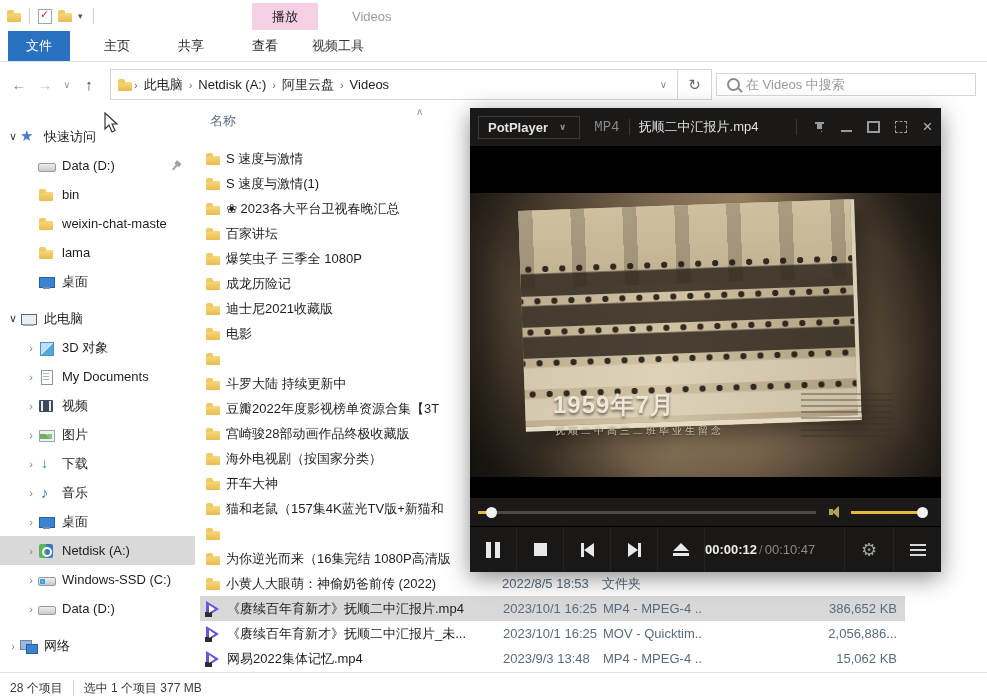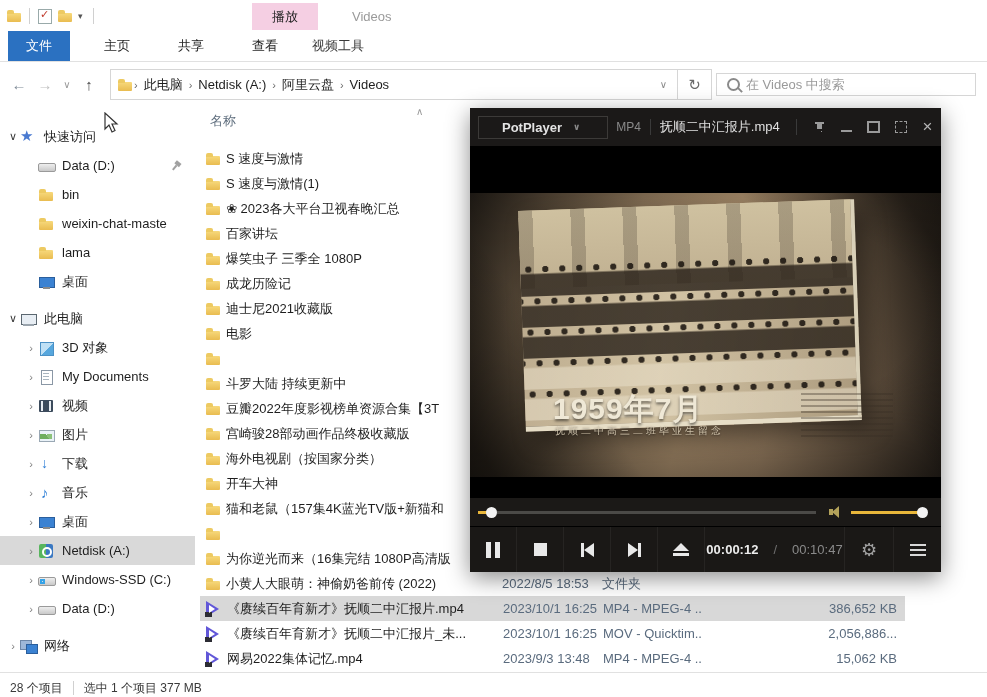--- a/index.html
+++ b/index.html
@@ -89,23 +89,23 @@
   .fr-date,.fr-type{color:#5a6b7e;}
   .fr-date{width:100px;}
   .fr-type{width:98px;white-space:nowrap;overflow:hidden;}
   .fr-size{flex:1;text-align:right;padding-right:8px;color:#5a6b7e;}
   
   #statusbar{left:0;top:672px;width:987px;height:31px;border-top:1px solid #e1e1e1;display:flex;align-items:center;color:#3a3a3a;font-size:12px;box-sizing:border-box;}
   .sb-sep{width:1px;height:14px;background:#d0d0d0;margin:0 10px;}
   
   #player{left:470px;top:108px;width:471px;height:464px;background:#151310;box-shadow:0 6px 22px rgba(0,0,0,.45);}
   #pt-titlebar{left:0;top:0;width:471px;height:38px;background:#1b1918;display:flex;align-items:center;color:#c9c9c9;}
-  #pt-app{margin-left:8px;border:1px solid #3c3a38;padding:3px 23px;display:flex;align-items:center;gap:7px;color:#e3e3e3;font-weight:bold;}
+  #pt-app{margin-left:8px;border:1px solid #3c3a38;padding:3px 9px;display:flex;align-items:center;gap:7px;color:#e3e3e3;font-weight:bold;}
   #pt-app .caret{color:#8a8a8a;}
-  #pt-fmt{color:#8a8a8a;margin-left:8px;font-size:12px;}
+  #pt-fmt{color:#8a8a8a;margin-left:14px;font-size:14px;font-family:Liberation Mono, monospace;}
   .vsep{width:1px;height:16px;background:#3a3a3a;margin:0 9px;}
   #pt-file{color:#e0e0e0;font-size:13px;white-space:nowrap;overflow:hidden;width:146px;}
   #pt-winbtns{margin-left:auto;display:flex;align-items:center;height:100%;}
   .wbtn{width:27px;height:100%;display:flex;align-items:center;justify-content:center;}
   .w-pin{width:11px;height:11px;position:relative;}
   .w-pin::before{content:'';position:absolute;left:1px;top:0;width:9px;height:2px;background:#9a9a9a;}
   .w-pin::after{content:'';position:absolute;left:3px;top:2px;width:5px;height:5px;background:#9a9a9a;box-shadow:2px 5px 0 -2px #9a9a9a;}
   .w-min{width:11px;height:2px;background:#9a9a9a;margin-top:8px;}
   .w-max{width:9px;height:8px;border:2px solid #9a9a9a;}
   .w-full{width:10px;height:10px;border:1px dashed #9a9a9a;}
@@ -124,21 +124,21 @@
     background:repeating-linear-gradient(90deg,rgba(70,60,48,.28) 0 14px,transparent 14px 52px),linear-gradient(#cfc1a0,#c0b091);}
   #ph-people{position:absolute;left:0;bottom:6px;width:100%;height:72%;display:flex;flex-direction:column;filter:blur(.4px);}
   .prow{flex:1;background-image:
       radial-gradient(circle 5px at 8px 5px, rgba(28,22,16,.88) 58%, transparent 62%),
       linear-gradient(to bottom, transparent 9px, rgba(42,34,26,.82) 10px);
     background-size:17px 100%,100% 100%;background-repeat:repeat-x,no-repeat;}
   .prow.alt{background-position:8px 0,0 0;}
   .prow.light{background-image:
       radial-gradient(circle 5px at 8px 5px, rgba(28,22,16,.88) 58%, transparent 62%),
       linear-gradient(to bottom, transparent 9px, rgba(232,222,200,.55) 10px);}
-  #cap1{position:absolute;left:83px;top:196px;font-size:30px;font-weight:bold;color:#efe8d6;letter-spacing:1px;text-shadow:0 2px 3px rgba(0,0,0,.55);}
+  #cap1{position:absolute;left:83px;top:196px;font-size:24px;font-weight:bold;color:#efe8d6;letter-spacing:1px;text-shadow:0 2px 3px rgba(0,0,0,.55);}
   #cap2{position:absolute;left:85px;top:231px;font-size:10px;color:#d8ccb4;letter-spacing:3px;text-shadow:0 1px 2px rgba(0,0,0,.5);opacity:.9;}
   #side-text{position:absolute;right:48px;top:200px;width:92px;height:44px;opacity:.45;
     background:repeating-linear-gradient(rgba(55,45,35,.8) 0 2px,transparent 2px 6px);}
   #pt-seek{left:0;top:390px;width:471px;height:28px;background:#1b1917;display:flex;align-items:center;}
   #seek-track{margin-left:8px;width:338px;height:3px;background:#4b4a47;position:relative;}
   #seek-prog{position:absolute;left:0;top:0;height:3px;width:13px;background:#e8b63a;}
   #seek-thumb{position:absolute;left:8px;top:-4px;width:11px;height:11px;border-radius:50%;background:#f2f2f2;}
   #vol-icon{margin-left:13px;width:14px;height:12px;position:relative;}
   #vol-icon::before{content:'';position:absolute;left:0;top:3px;width:4px;height:6px;background:#b3a25a;}
   #vol-icon::after{content:'';position:absolute;left:3px;top:0;width:0;height:0;border-right:7px solid #b3a25a;border-top:6px solid transparent;border-bottom:6px solid transparent;}
@@ -148,21 +148,21 @@
   .pbtn{width:47px;display:flex;align-items:center;justify-content:center;border-right:1px solid #262422;background:#1a1816;box-sizing:border-box;}
   .i-pause{display:flex;gap:4px;}.i-pause i{width:5px;height:16px;background:#e8e8e8;}
   .i-stop{width:13px;height:13px;background:#e8e8e8;}
   .i-prev{display:flex;align-items:center;}.i-prev b{width:3px;height:14px;background:#e8e8e8;}
   .i-prev i{width:0;height:0;border-right:10px solid #e8e8e8;border-top:7px solid transparent;border-bottom:7px solid transparent;}
   .i-next{display:flex;align-items:center;}.i-next b{width:3px;height:14px;background:#e8e8e8;}
   .i-next i{width:0;height:0;border-left:10px solid #e8e8e8;border-top:7px solid transparent;border-bottom:7px solid transparent;}
   .i-eject{display:flex;flex-direction:column;align-items:center;}
   .i-eject i{width:0;height:0;border-bottom:8px solid #e8e8e8;border-left:8px solid transparent;border-right:8px solid transparent;}
   .i-eject b{width:16px;height:3px;background:#e8e8e8;margin-top:2px;}
-  #time-box{width:140px;display:flex;align-items:center;justify-content:center;gap:15px;background:#1a1816;border-right:1px solid #262422;box-sizing:border-box;}
+  #time-box{width:140px;display:flex;align-items:center;justify-content:flex-start;gap:2px;background:#1a1816;border-right:1px solid #262422;box-sizing:border-box;}
   #time-cur{color:#ececec;font-weight:bold;font-size:13px;}
   #time-sep{color:#6f6f6f;}#time-tot{color:#8a8a8a;font-size:13px;}
   #gear-btn{width:48px;display:flex;align-items:center;justify-content:center;color:#a0a0a0;font-size:18px;background:#1a1816;}
   #ctrl-fill{flex:1;background:#1a1816;border-right:1px solid #262422;}
   #menu-btn{width:47px;display:flex;flex-direction:column;align-items:center;justify-content:center;gap:3px;background:#1a1816;}
   #menu-btn i{width:16px;height:2px;background:#d8d8d8;}
   
   #cursor{left:103px;top:112px;}
 </style>
 </head>

